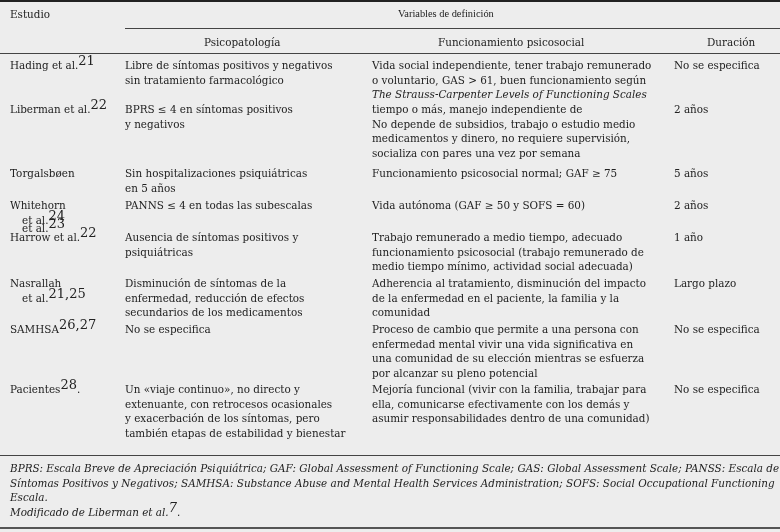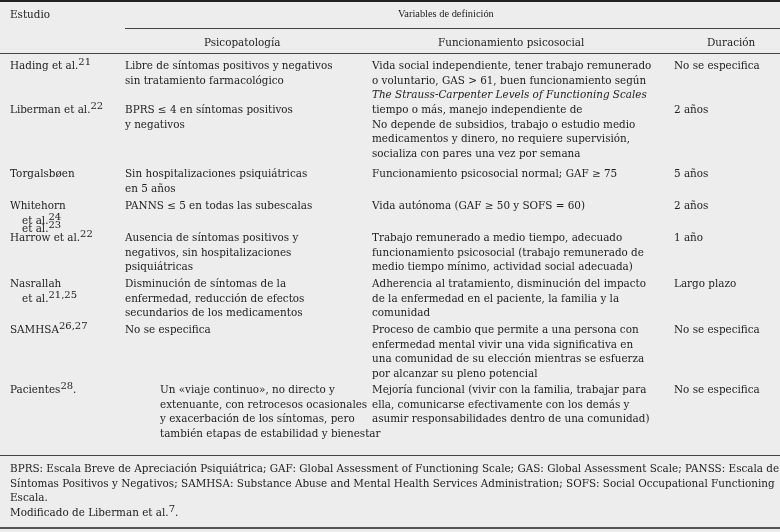--- a/index.html
+++ b/index.html
@@ -9,22 +9,22 @@
     font-family: "DejaVu Serif", "Liberation Serif", serif;
     color: #222;
     font-size: 10.4px;
     line-height: 14.6px;
     position: relative;
   }
   .topline { position: absolute; left: 0; top: 0; width: 780px; height: 2px; background: #222; }
   .abs { position: absolute; white-space: nowrap; }
   .hline { position: absolute; height: 1px; background: #444; }
   .cell { position: absolute; white-space: nowrap; }
-  sup { font-size: 10px; line-height: 0; vertical-align: 4px; }
-  .foot { position: absolute; left: 10px; top: 461px; width: 765px; }
+  sup { font-size: 13px; line-height: 0; vertical-align: 4px; }
+  .foot { position: absolute; left: 10px; top: 461px; width: 765px; font-style: italic; }
   .foot div { white-space: nowrap; }
   .bottomline { position: absolute; left: 0; top: 527px; width: 780px; height: 2px; background: #555; }
 </style>
 </head>
 <body>
 
 <div class="topline"></div>
 
 <div class="abs" style="left:10px; top:7px;">Estudio</div>
 <div class="abs" style="left:398px; top:7px;font-family:Liberation Serif, serif;">Variables de definición</div>
@@ -72,32 +72,31 @@
     </div>
     <div class="cell" style="left: 372px; top: 166px;">
       <div>Funcionamiento psicosocial normal; GAF ≥ 75</div>
     </div>
     <div class="cell" style="left: 674px; top: 166px;">5 años</div>
     <div class="cell" style="left: 10px; top: 198px;">
       <div>Whitehorn</div>
       <div style="padding-left: 12px;"><span>et al.</span><sup>24</sup></div>
     </div>
     <div class="cell" style="left: 125px; top: 198px;">
-      <div>PANNS ≤ 5 en todas las subescalas</div>
+      <div>PANNS ≤ 4 en todas las subescalas</div>
     </div>
     <div class="cell" style="left: 372px; top: 198px;">
       <div>Vida autónoma (GAF ≥ 50 y SOFS = 60)</div>
     </div>
     <div class="cell" style="left: 674px; top: 198px;">2 años</div>
     <div class="cell" style="left: 10px; top: 230px;">
       <div><span>Harrow et al.</span><sup>22</sup></div>
     </div>
     <div class="cell" style="left: 125px; top: 230px;">
       <div>Ausencia de síntomas positivos y</div>
-      <div>negativos, sin hospitalizaciones</div>
       <div>psiquiátricas</div>
     </div>
     <div class="cell" style="left: 372px; top: 230px;">
       <div>Trabajo remunerado a medio tiempo, adecuado</div>
       <div>funcionamiento psicosocial (trabajo remunerado de</div>
       <div>medio tiempo mínimo, actividad social adecuada)</div>
     </div>
     <div class="cell" style="left: 674px; top: 230px;">1 año</div>
     <div class="cell" style="left: 10px; top: 276px;">
       <div>Nasrallah</div>
@@ -123,21 +122,21 @@
     <div class="cell" style="left: 372px; top: 322px;">
       <div>Proceso de cambio que permite a una persona con</div>
       <div>enfermedad mental vivir una vida significativa en</div>
       <div>una comunidad de su elección mientras se esfuerza</div>
       <div>por alcanzar su pleno potencial</div>
     </div>
     <div class="cell" style="left: 674px; top: 322px;">No se especifica</div>
     <div class="cell" style="left: 10px; top: 382px;">
       <div><span>Pacientes</span><sup>28</sup><span>.</span></div>
     </div>
-    <div class="cell" style="left: 125px; top: 382px; margin-left: 35px;">
+    <div class="cell" style="left: 125px; top: 382px;">
       <div>Un «viaje continuo», no directo y</div>
       <div>extenuante, con retrocesos ocasionales</div>
       <div>y exacerbación de los síntomas, pero</div>
       <div>también etapas de estabilidad y bienestar</div>
     </div>
     <div class="cell" style="left: 372px; top: 382px;">
       <div>Mejoría funcional (vivir con la familia, trabajar para</div>
       <div>ella, comunicarse efectivamente con los demás y</div>
       <div>asumir responsabilidades dentro de una comunidad)</div>
     </div>

